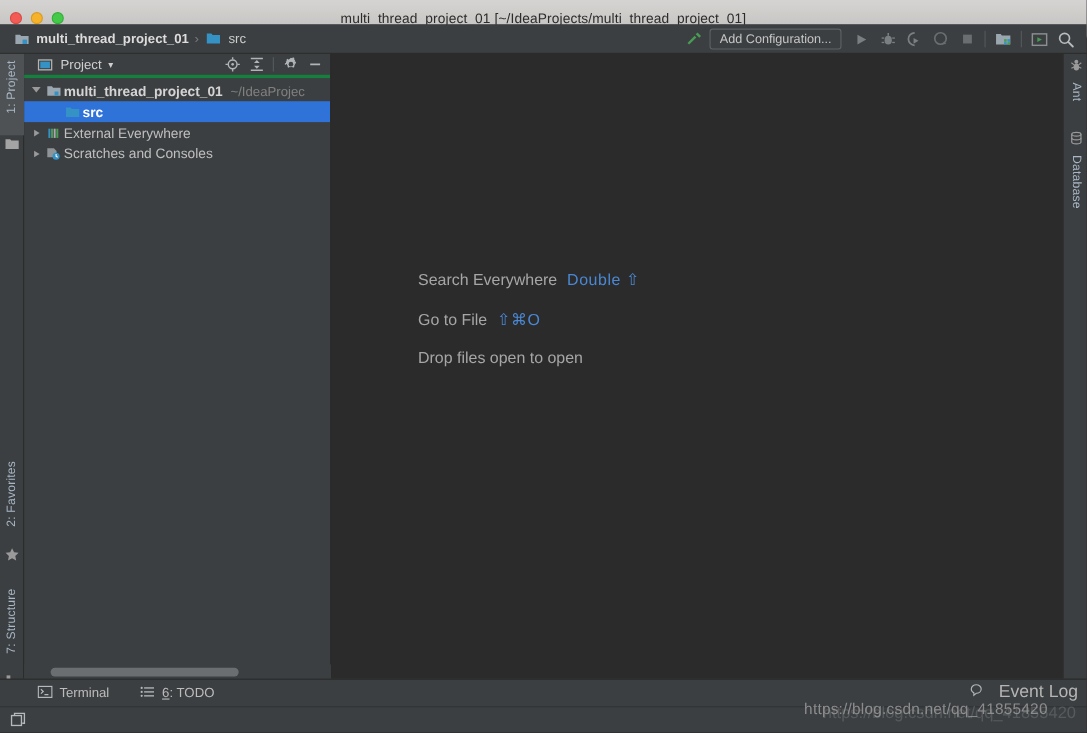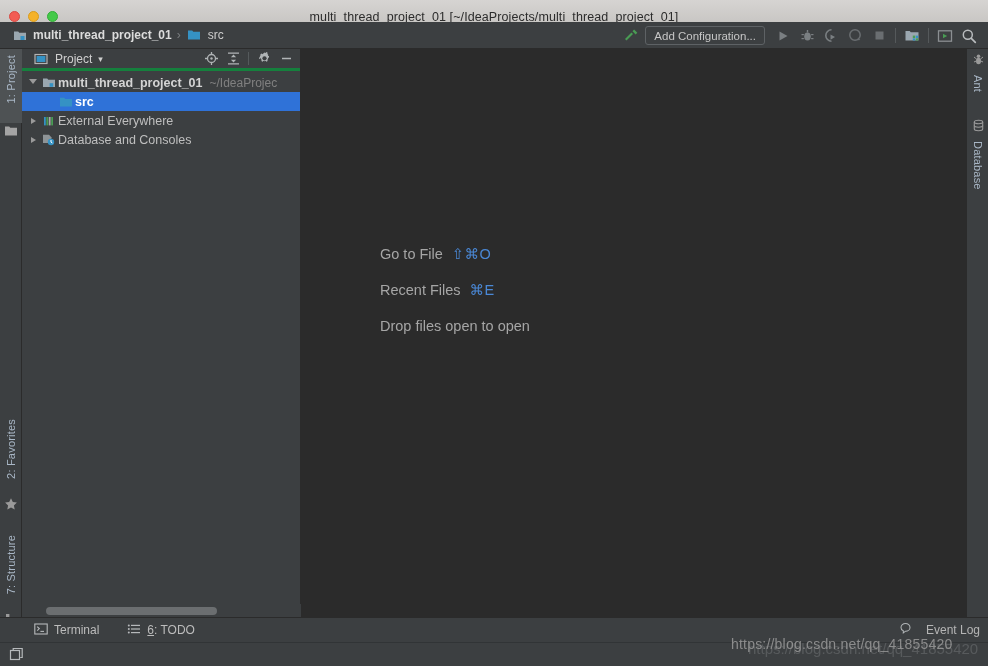--- a/index.html
+++ b/index.html
@@ -140,21 +140,21 @@
   
   .bottombar {
     position:absolute; left:0; top:617px; width:988px; height:25px;
     background:#3c3f41; border-top:1px solid #2b2b2b;
     display:flex; align-items:center;
   }
   .bb-item { display:flex; align-items:center; gap:6px; height:20px; padding:0 6px; font-size:12px; color:#bcbcbc; }
   .bb-item.first { margin-left:28px; }
   .bb-item.second { margin-left:16px; }
   .u { text-decoration:underline; }
-  .bb-right { margin-left:auto; display:flex; align-items:center; gap:14px; padding-right:8px; font-size:12px; color:#b5b5b5; }
+  .bb-right { margin-left:auto; display:flex; align-items:center; gap:14px; padding-right:8px; font-size:16px; color:#b5b5b5; }
 
   
   .statusbar {
     position:absolute; left:0; top:642px; width:988px; height:24px;
     background:#3c3f41; border-top:1px solid #313436;
     display:flex; align-items:center;
   }
   .sb-icon { margin-left:8px; width:16px; height:16px; display:flex; align-items:center; justify-content:center; }
 
   
@@ -410,39 +410,39 @@
         <span class="twist" style="margin-left:4px;">
             <i class="tri"></i>
           </span>
         <span class="ticon">
           <svg width="15" height="13" viewBox="0 0 15 13">
             <path d="M2 1.8h6l2.4 2.4V10H2z" fill="#8e9497"></path>
             <circle cx="10" cy="9" r="3.2" fill="#3592c4"></circle>
             <path d="M10 7v2.1l1.4.9" stroke="#ffffff" stroke-width="1" fill="none"></path>
           </svg>
         </span>
-        <span class="tlabel">Database and Consoles</span>
+        <span class="tlabel">Scratches and Consoles</span>
       </div>
 
     </div>
 
     <div class="hscroll-track">
       <div class="hscroll-thumb"></div>
     </div>
   </div>
 
   <div class="editor">
     <div class="tips">
       <div class="tip">
+        <span class="tip-label">Search Everywhere</span>
+        <span class="tip-key">Double ⇧</span>
+      </div>
+      <div class="tip">
         <span class="tip-label">Go to File</span>
         <span class="tip-key">⇧⌘O</span>
-      </div>
-      <div class="tip">
-        <span class="tip-label">Recent Files</span>
-        <span class="tip-key">⌘E</span>
       </div>
       <div class="tip">
         <span class="tip-label">Drop files open to open</span>
       </div>
     </div>
   </div>
 
   <div class="bottombar">
     <div class="bb-item first">
       <span>

